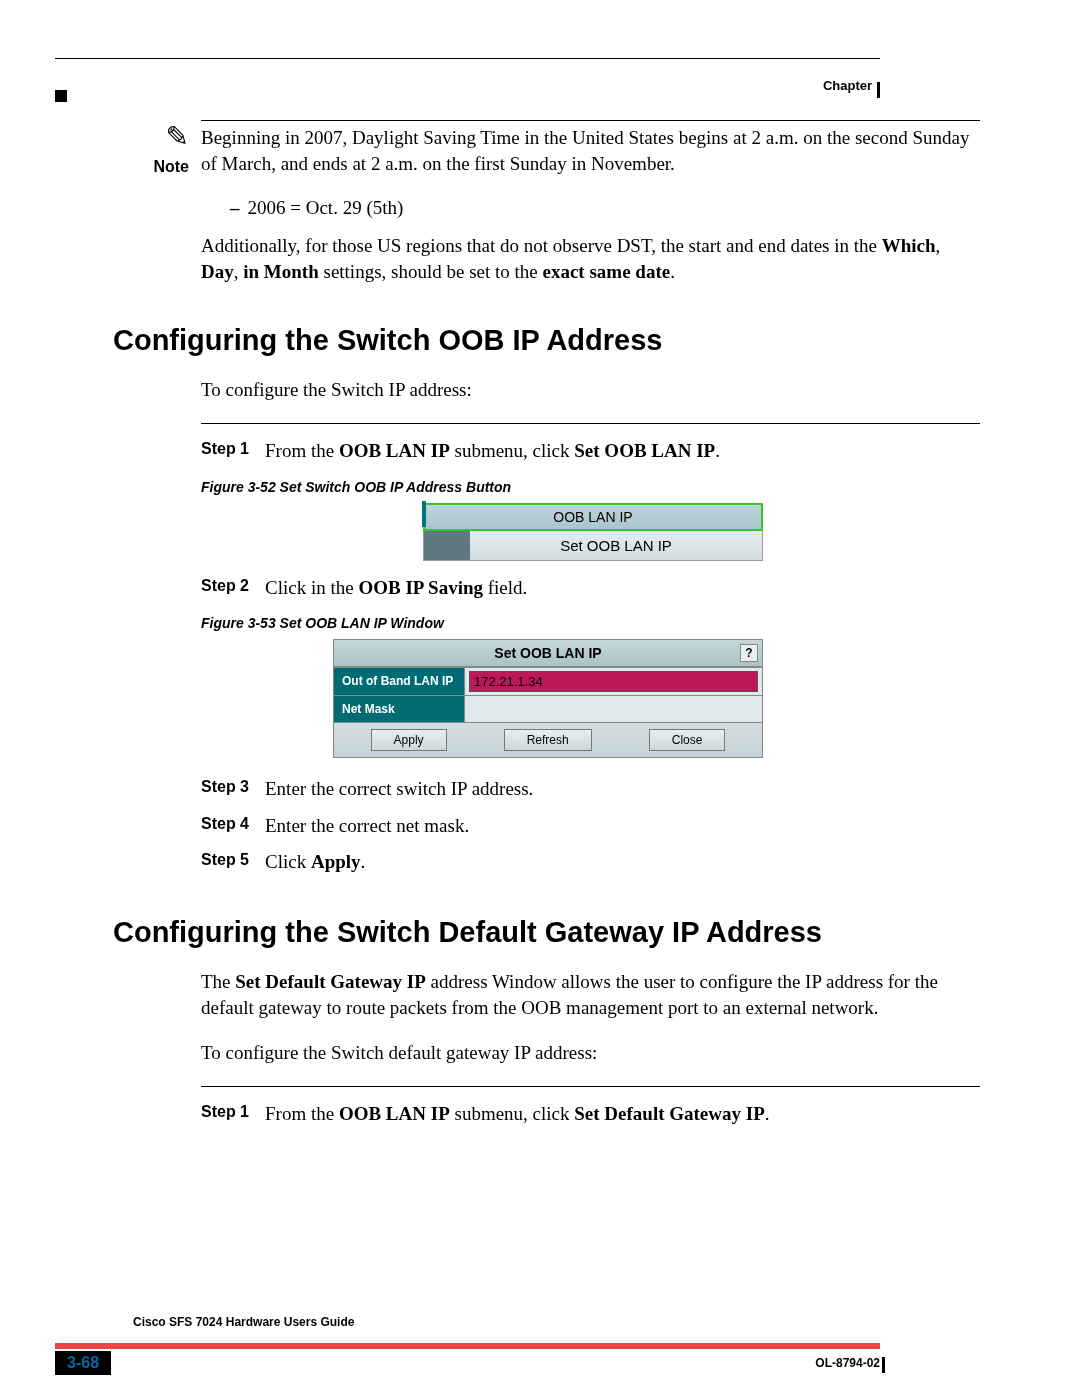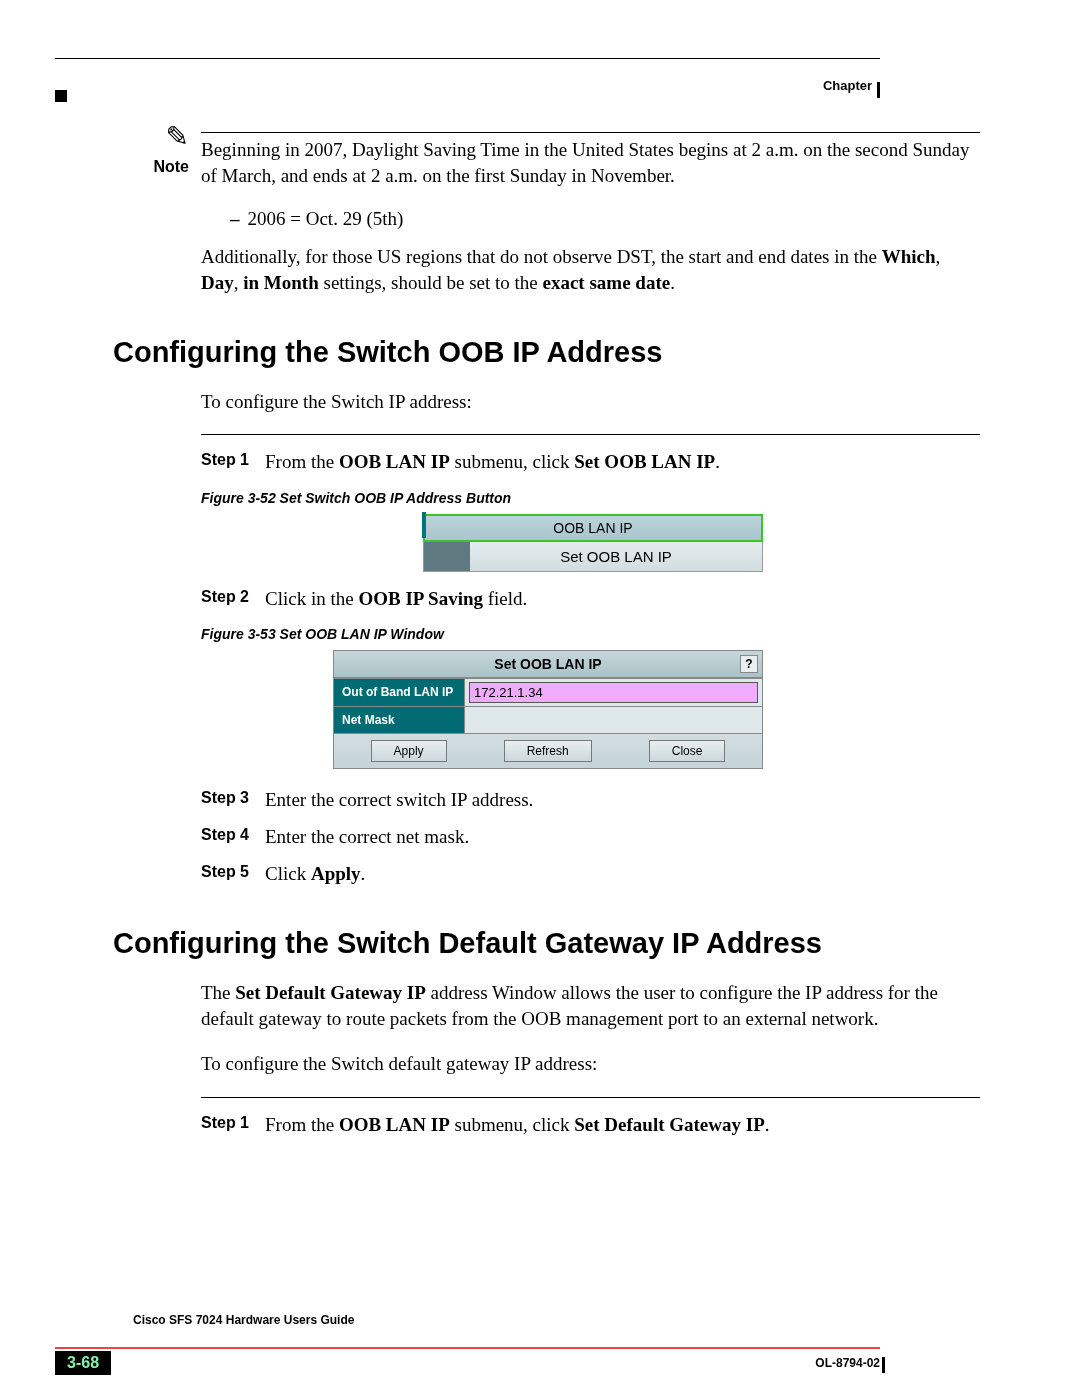--- a/index.html
+++ b/index.html
@@ -17,21 +17,21 @@
   .top-square { position: absolute; top: 50px; left: 55px; width: 12px; height: 12px; background: #000; }
   .top-tick-right { position: absolute; top: 42px; right: 200px; width: 3px; height: 16px; background: #000; }
   .top-hr { position: absolute; top: 58px; left: 55px; right: 200px; height: 1px; background: #000; }
 
   .content { position: absolute; top: 120px; left: 113px; right: 100px; }
 
   .note-block { display: flex; align-items: flex-start; margin-bottom: 20px; }
   .note-left { width: 88px; flex-shrink: 0; text-align: right; padding-right: 12px; }
   .note-icon { font-size: 28px; display: block; margin-bottom: 2px; font-family: Arial, sans-serif; }
   .note-label { font-family: Arial, sans-serif; font-weight: bold; font-size: 16px; }
-  .note-right { flex: 1; border-top: 1px solid #000; padding-top: 4px; line-height: 1.35; margin-top: 12px; }
+  .note-right { flex: 1; border-top: 1px solid #000; padding-top: 4px; line-height: 1.35; }
 
   .sub-bullet { margin-left: 117px; margin-bottom: 14px; }
   .sub-bullet .dash { font-weight: bold; margin-right: 8px; }
 
   .para-indented { margin-left: 88px; line-height: 1.35; margin-bottom: 20px; }
 
   h2.section-heading {
     font-family: Arial, Helvetica, sans-serif;
     font-weight: bold;
     font-size: 29px;
@@ -73,30 +73,30 @@
   .fig52-item .left-block { width: 46px; background: #5e7a80; }
   .fig52-item .label { flex: 1; text-align: center; padding: 6px 0; background: linear-gradient(#e5ecee, #d2dde0); }
 
   
   .fig53 { margin-left: 220px; margin-bottom: 18px; width: 430px; border: 1px solid #888; font-family: Arial, sans-serif; font-size: 13px; background: #dfe8ea; }
   .fig53-title { background: linear-gradient(#c6d7da, #aac2c8); padding: 5px 8px; font-weight: bold; font-size: 14px; text-align: center; position: relative; border-bottom: 1px solid #888; }
   .fig53-help { position: absolute; right: 4px; top: 4px; width: 18px; height: 18px; border: 1px solid #888; background: #e9eff1; font-size: 12px; text-align: center; line-height: 16px; }
   .fig53-row { display: flex; border-top: 1px solid #888; }
   .fig53-row .lbl { width: 131px; background: #006b73; color: #fff; font-weight: bold; padding: 6px 8px; font-size: 12px; border-right: 1px solid #888; }
   .fig53-row .val { flex: 1; padding: 3px 4px; background: #dfe8ea; }
-  .fig53-row input { width: 100%; font-family: Arial, sans-serif; font-size: 13px; padding: 2px 4px; border: 1px solid #555; background: #f0abfc; }
+  .fig53-row input { width: 100%; font-family: Arial, sans-serif; font-size: 13px; padding: 2px 4px; border: 1px solid #555; background: #be185d; }
   .fig53-buttons { display: flex; justify-content: space-around; padding: 6px 8px; border-top: 1px solid #888; background: linear-gradient(#d2dde0, #c6d4d7); }
   .fig53-buttons button { font-family: Arial, sans-serif; font-size: 12px; padding: 3px 22px; background: linear-gradient(#e8eef0, #ccd8db); border: 1px solid #777; cursor: pointer; }
 
   
   .footer { position: absolute; bottom: 22px; left: 55px; right: 200px; }
-  .footer-line1 { border-bottom: 2px solid #ef4444; padding-bottom: 18px; }
+  .footer-line1 { border-bottom: 6px solid #ef4444; padding-bottom: 12px; }
   .footer-title { font-family: Arial, sans-serif; font-weight: bold; font-size: 12px; margin-left: 78px; }
   .footer-line2 { display: flex; justify-content: space-between; align-items: center; margin-top: 2px; }
-  .page-badge { background: #000; color: #86efac; font-family: Arial, sans-serif; font-weight: bold; font-size: 16px; padding: 3px 12px; }
+  .page-badge { background: #000; color: #0369a1; font-family: Arial, sans-serif; font-weight: bold; font-size: 16px; padding: 3px 12px; }
   .doc-id { font-family: Arial, sans-serif; font-weight: bold; font-size: 12px; }
   .footer-tick { position: absolute; bottom: 24px; right: 195px; width: 3px; height: 16px; background: #000; }
 
   b, strong { font-weight: bold; }
 </style>
 </head>
 <body>
 
 <div class="top-marks">
   <span class="top-right-label">Chapter</span>

